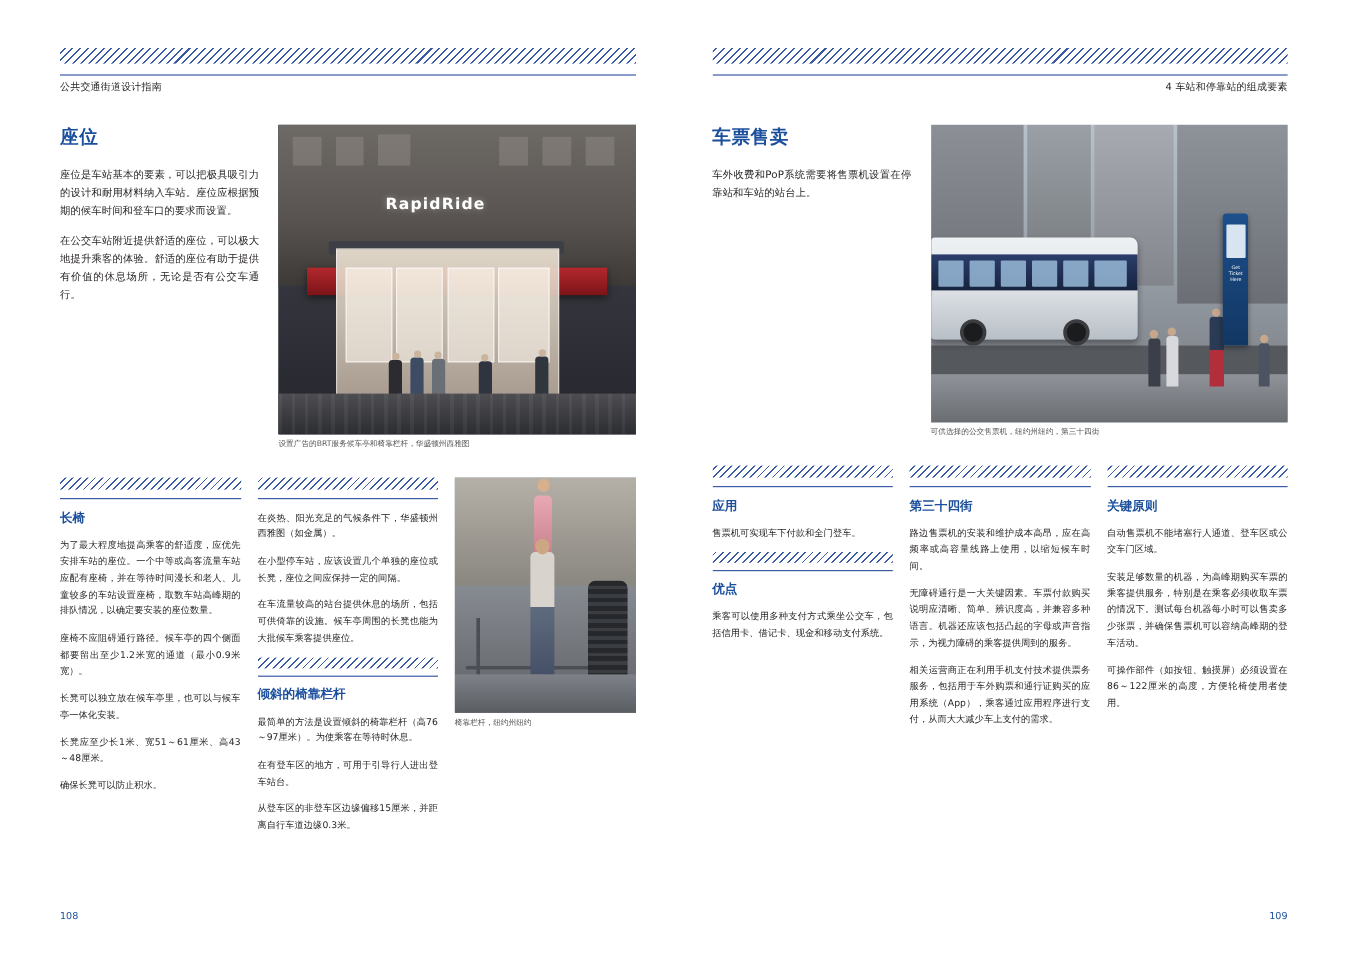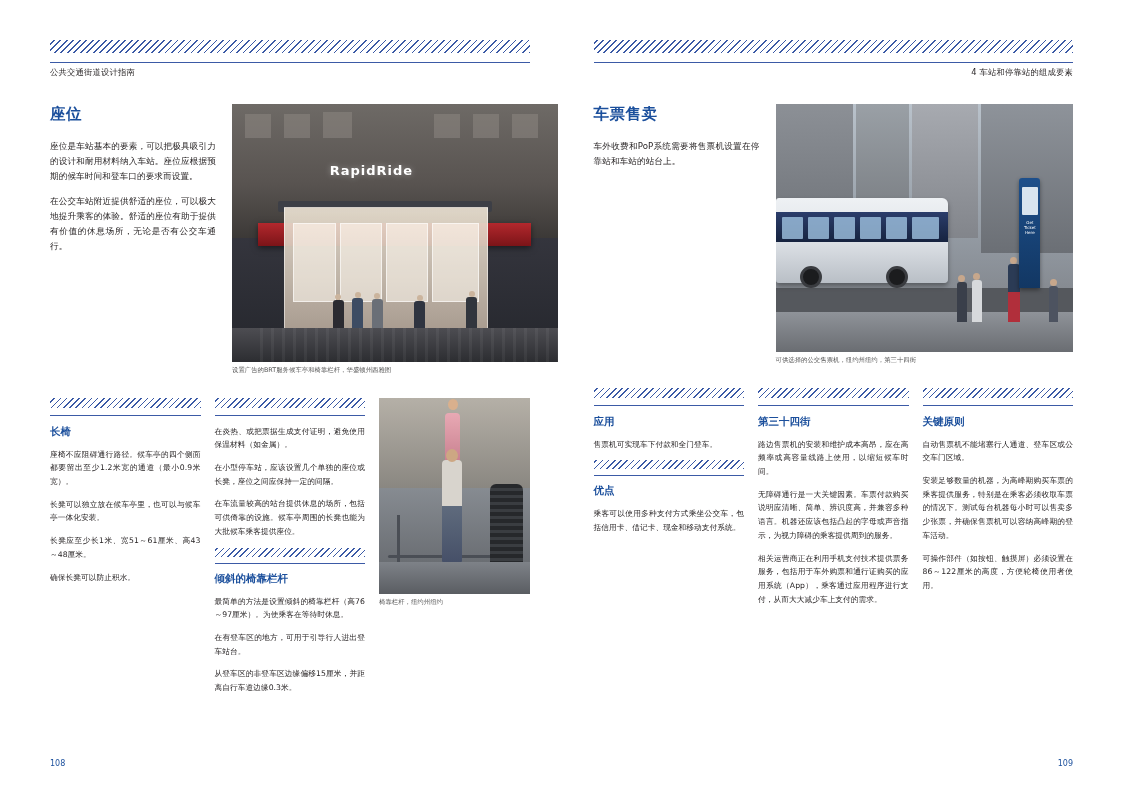--- a/index.html
+++ b/index.html
@@ -154,21 +154,21 @@
     color: #1b4f9c;
     font-weight: normal;
   }
   .folio-left  { left: 50px; }
   .folio-right { right: 50px; }
 
   
   .scene { position: relative; background: #1d222b; }
 
   
-  .s1 { height: 258px; padding-left: 28px; }
+  .s1 { height: 258px; }
   .s1 .sky {
     position: absolute; inset: 0;
     background: linear-gradient(180deg,#2a2f3a 0%, #3a3a43 35%, #24262c 100%);
   }
   .s1 .building {
     position: absolute; left: 0; top: 0; width: 100%; height: 52%;
     background:
       linear-gradient(180deg,#6e6a66 0%, #585350 60%, #3c3937 100%);
   }
   .s1 .bwin {
@@ -379,30 +379,31 @@
         <div class="caption">设置广告的BRT服务候车亭和椅靠栏杆，华盛顿州西雅图</div>
       </div>
     </div>
 
     <div class="cols">
 
       <div class="col">
         <div class="col-hatch"></div>
         <div class="col-rule"></div>
         <h3 class="col-title">长椅</h3>
+        <p class="col-p">为了最大程度地提高乘客的舒适度，应优先安排车站的座位。一个中等或高客流量车站应配有座椅，并在等待时间漫长和老人、儿童较多的车站设置座椅，取数车站高峰期的排队情况，以确定要安装的座位数量。</p>
         <p class="col-p">座椅不应阻碍通行路径。候车亭的四个侧面都要留出至少1.2米宽的通道（最小0.9米宽）。</p>
         <p class="col-p">长凳可以独立放在候车亭里，也可以与候车亭一体化安装。</p>
         <p class="col-p">长凳应至少长1米、宽51～61厘米、高43～48厘米。</p>
         <p class="col-p">确保长凳可以防止积水。</p>
       </div>
 
       <div class="col">
         <div class="col-hatch"></div>
         <div class="col-rule"></div>
-        <p class="col-p">在炎热、或把票据生成支付证明，避免使用保温材料（如金属）。</p>
+        <p class="col-p">在炎热、阳光充足的气候条件下，华盛顿州西雅图（如金属）。</p>
         <p class="col-p">在小型停车站，应该设置几个单独的座位或长凳，座位之间应保持一定的间隔。</p>
         <p class="col-p">在车流量较高的站台提供休息的场所，包括可供倚靠的设施。候车亭周围的长凳也能为大批候车乘客提供座位。</p>
         <div class="mini-sep"></div>
         <div class="mini-rule"></div>
         <h3 class="col-title">倾斜的椅靠栏杆</h3>
         <p class="col-p">最简单的方法是设置倾斜的椅靠栏杆（高76～97厘米）。为使乘客在等待时休息。</p>
         <p class="col-p">在有登车区的地方，可用于引导行人进出登车站台。</p>
         <p class="col-p">从登车区的非登车区边缘偏移15厘米，并距离自行车道边缘0.3米。</p>
       </div>
 

